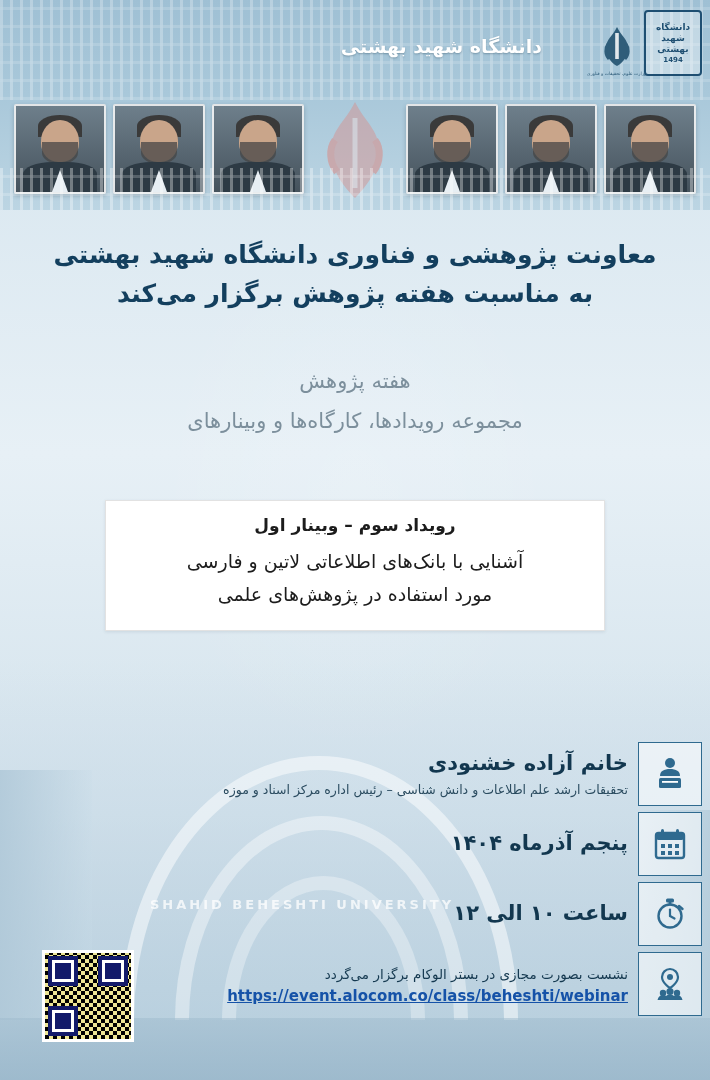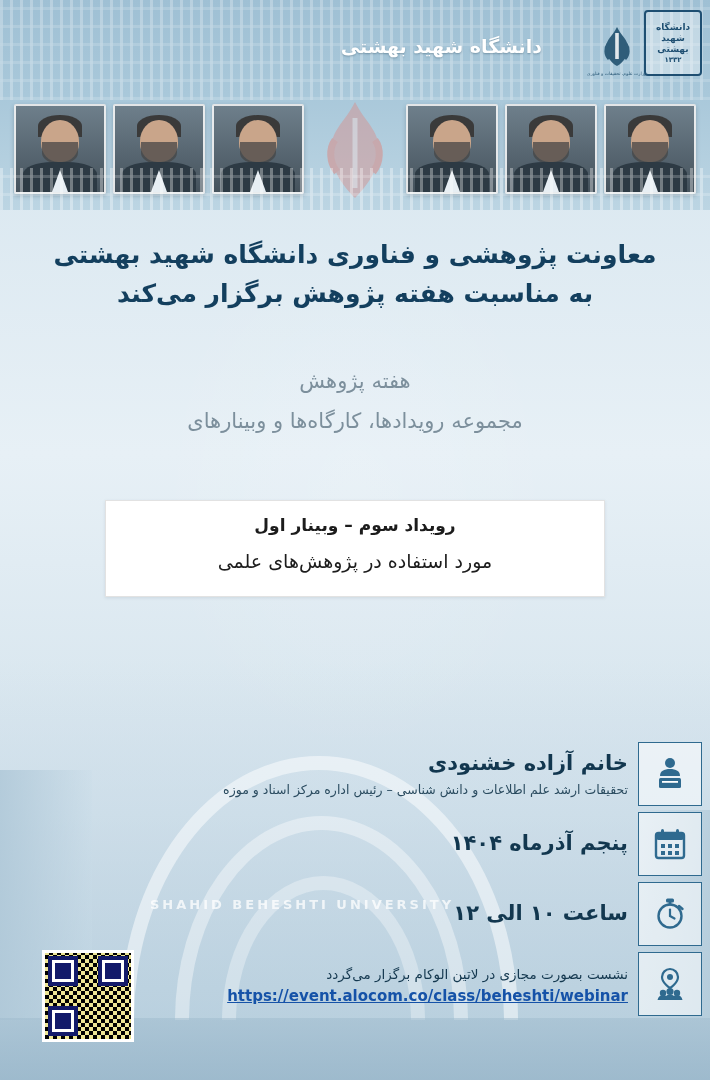--- a/index.html
+++ b/index.html
@@ -396,21 +396,21 @@
         <rect x="21.2" y="11" width="3.6" height="26" fill="#ffffff" opacity=".85"></rect>
         <path d="M14 22 C11 26 11 33 15 37" stroke="#2f5d7a" stroke-width="3" fill="none"></path>
         <path d="M32 22 C35 26 35 33 31 37" stroke="#2f5d7a" stroke-width="3" fill="none"></path>
       </svg>
       <div class="cap">وزارت علوم، تحقیقات و فناوری</div>
     </div>
 
     <div class="logo-sbu">
       <span>دانشگاه</span>
       <span>شهید بهشتی</span>
-      <span style="font-size:7px">۱۳۳۲</span>
+      <span style="font-size:7px">1494</span>
     </div>
 
     <div class="portraits">
       <div class="portrait">
           <div class="hair"></div>
           <div class="face"></div>
           <div class="beard"></div>
           <div class="body"></div>
           <div class="shirt"></div>
         </div>
@@ -471,20 +471,21 @@
     <div>به مناسبت هفته پژوهش برگزار می‌کند</div>
   </div>
 
   <div class="subhead">
     <div>هفته پژوهش</div>
     <div>مجموعه رویدادها، کارگاه‌ها و وبینارهای</div>
   </div>
 
   <div class="event-box">
     <div class="etitle">رویداد سوم – وبینار اول</div>
+    <div class="edesc">آشنایی با بانک‌های اطلاعاتی لاتین و فارسی</div>
     <div class="edesc">مورد استفاده در پژوهش‌های علمی</div>
   </div>
 
   <div class="info">
 
     <div class="info-row">
       <div class="icon-box">
         <svg width="36" height="36" viewBox="0 0 36 36">
           <circle cx="18" cy="7" r="5" fill="#2f6a8f"></circle>
           <path d="M8 20 C8 15 12 13 18 13 C24 13 28 15 28 20 Z" fill="#2f6a8f"></path>
@@ -541,21 +542,21 @@
           <circle cx="17" cy="10" r="3" fill="#2f6a8f"></circle>
           <circle cx="10" cy="26" r="3.2" fill="#2f6a8f"></circle>
           <circle cx="24" cy="26" r="3.2" fill="#2f6a8f"></circle>
           <circle cx="17" cy="24.5" r="3.6" fill="#2f6a8f"></circle>
           <path d="M4.5 33 C5.2 29.5 7.4 28 10 28 C12.6 28 14.8 29.5 15.5 33 Z" fill="#2f6a8f"></path>
           <path d="M18.5 33 C19.2 29.5 21.4 28 24 28 C26.6 28 28.8 29.5 29.5 33 Z" fill="#2f6a8f"></path>
           <path d="M11 33 C11.8 29.2 14.2 27.5 17 27.5 C19.8 27.5 22.2 29.2 23 33 Z" fill="#2f6a8f"></path>
         </svg>
       </div>
       <div class="info-text">
-        <div class="note">نشست بصورت مجازی در لاتین الوکام برگزار می‌گردد</div>
+        <div class="note">نشست بصورت مجازی در بستر الوکام برگزار می‌گردد</div>
         <a class="link" href="#">https://event.alocom.co/class/beheshti/webinar</a>
       </div>
     </div>
 
   </div>
 
   <div class="qr">
     <span class="corner c1">
         <i></i>
       </span>

